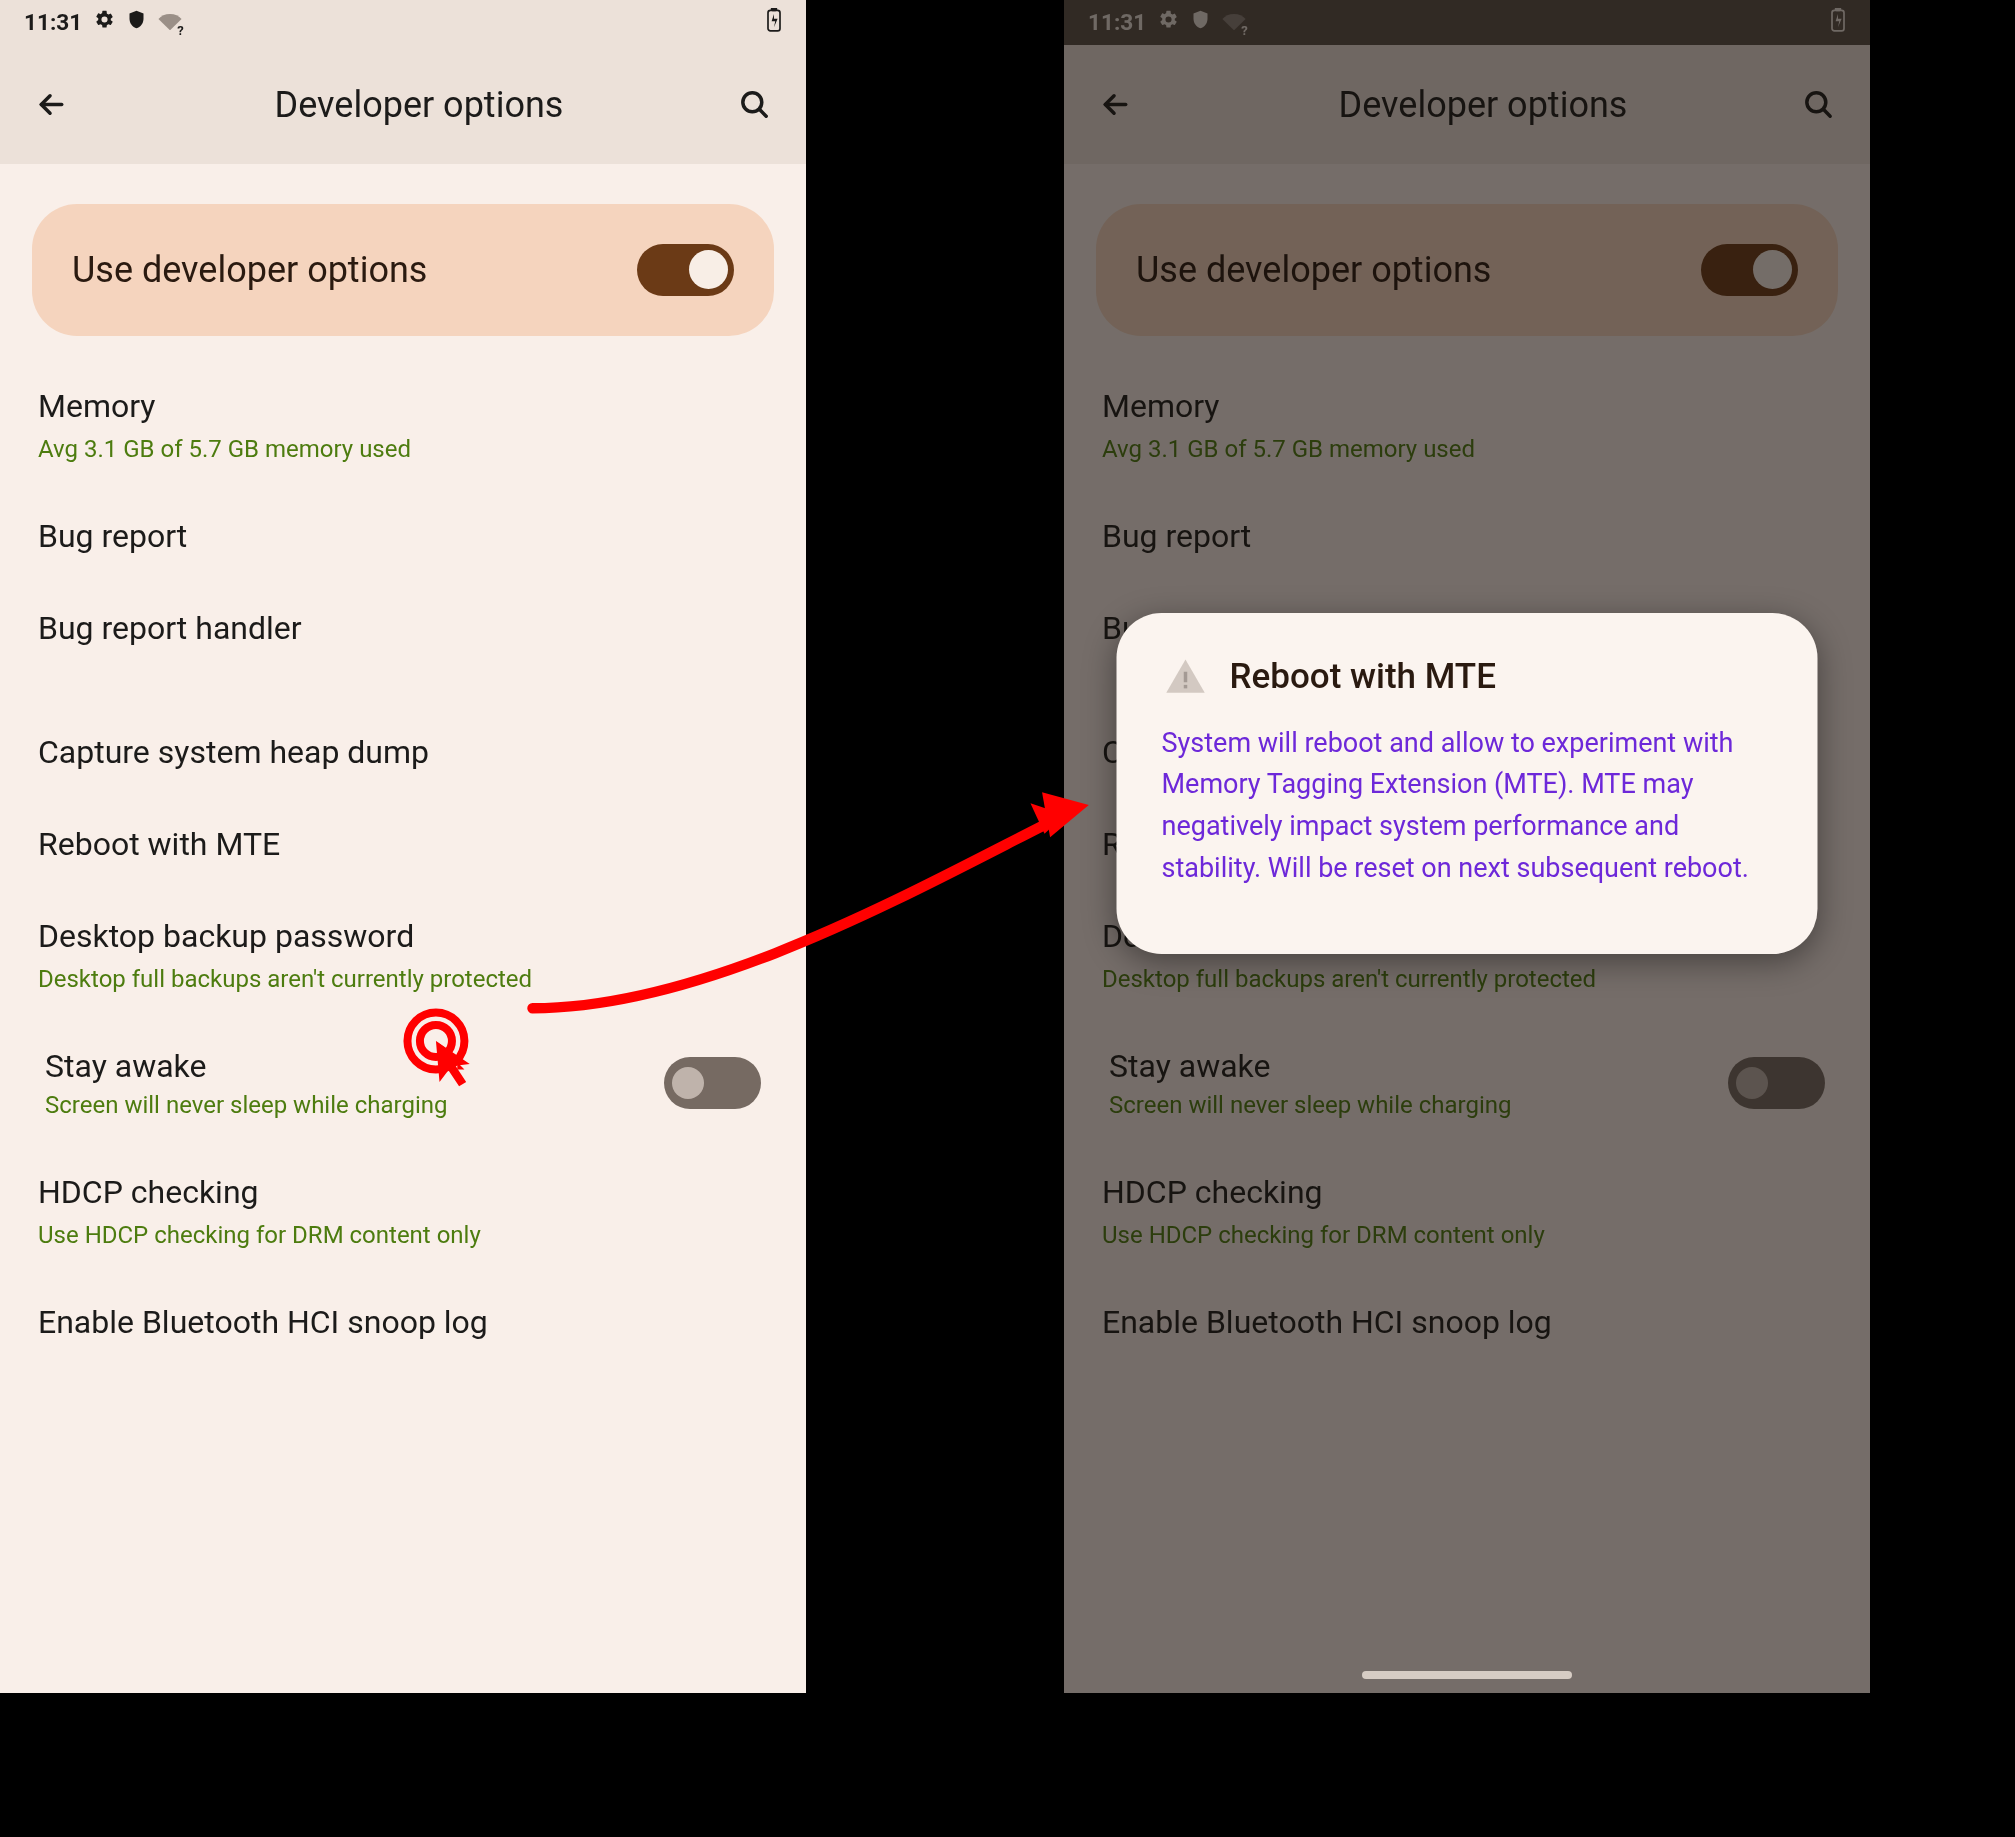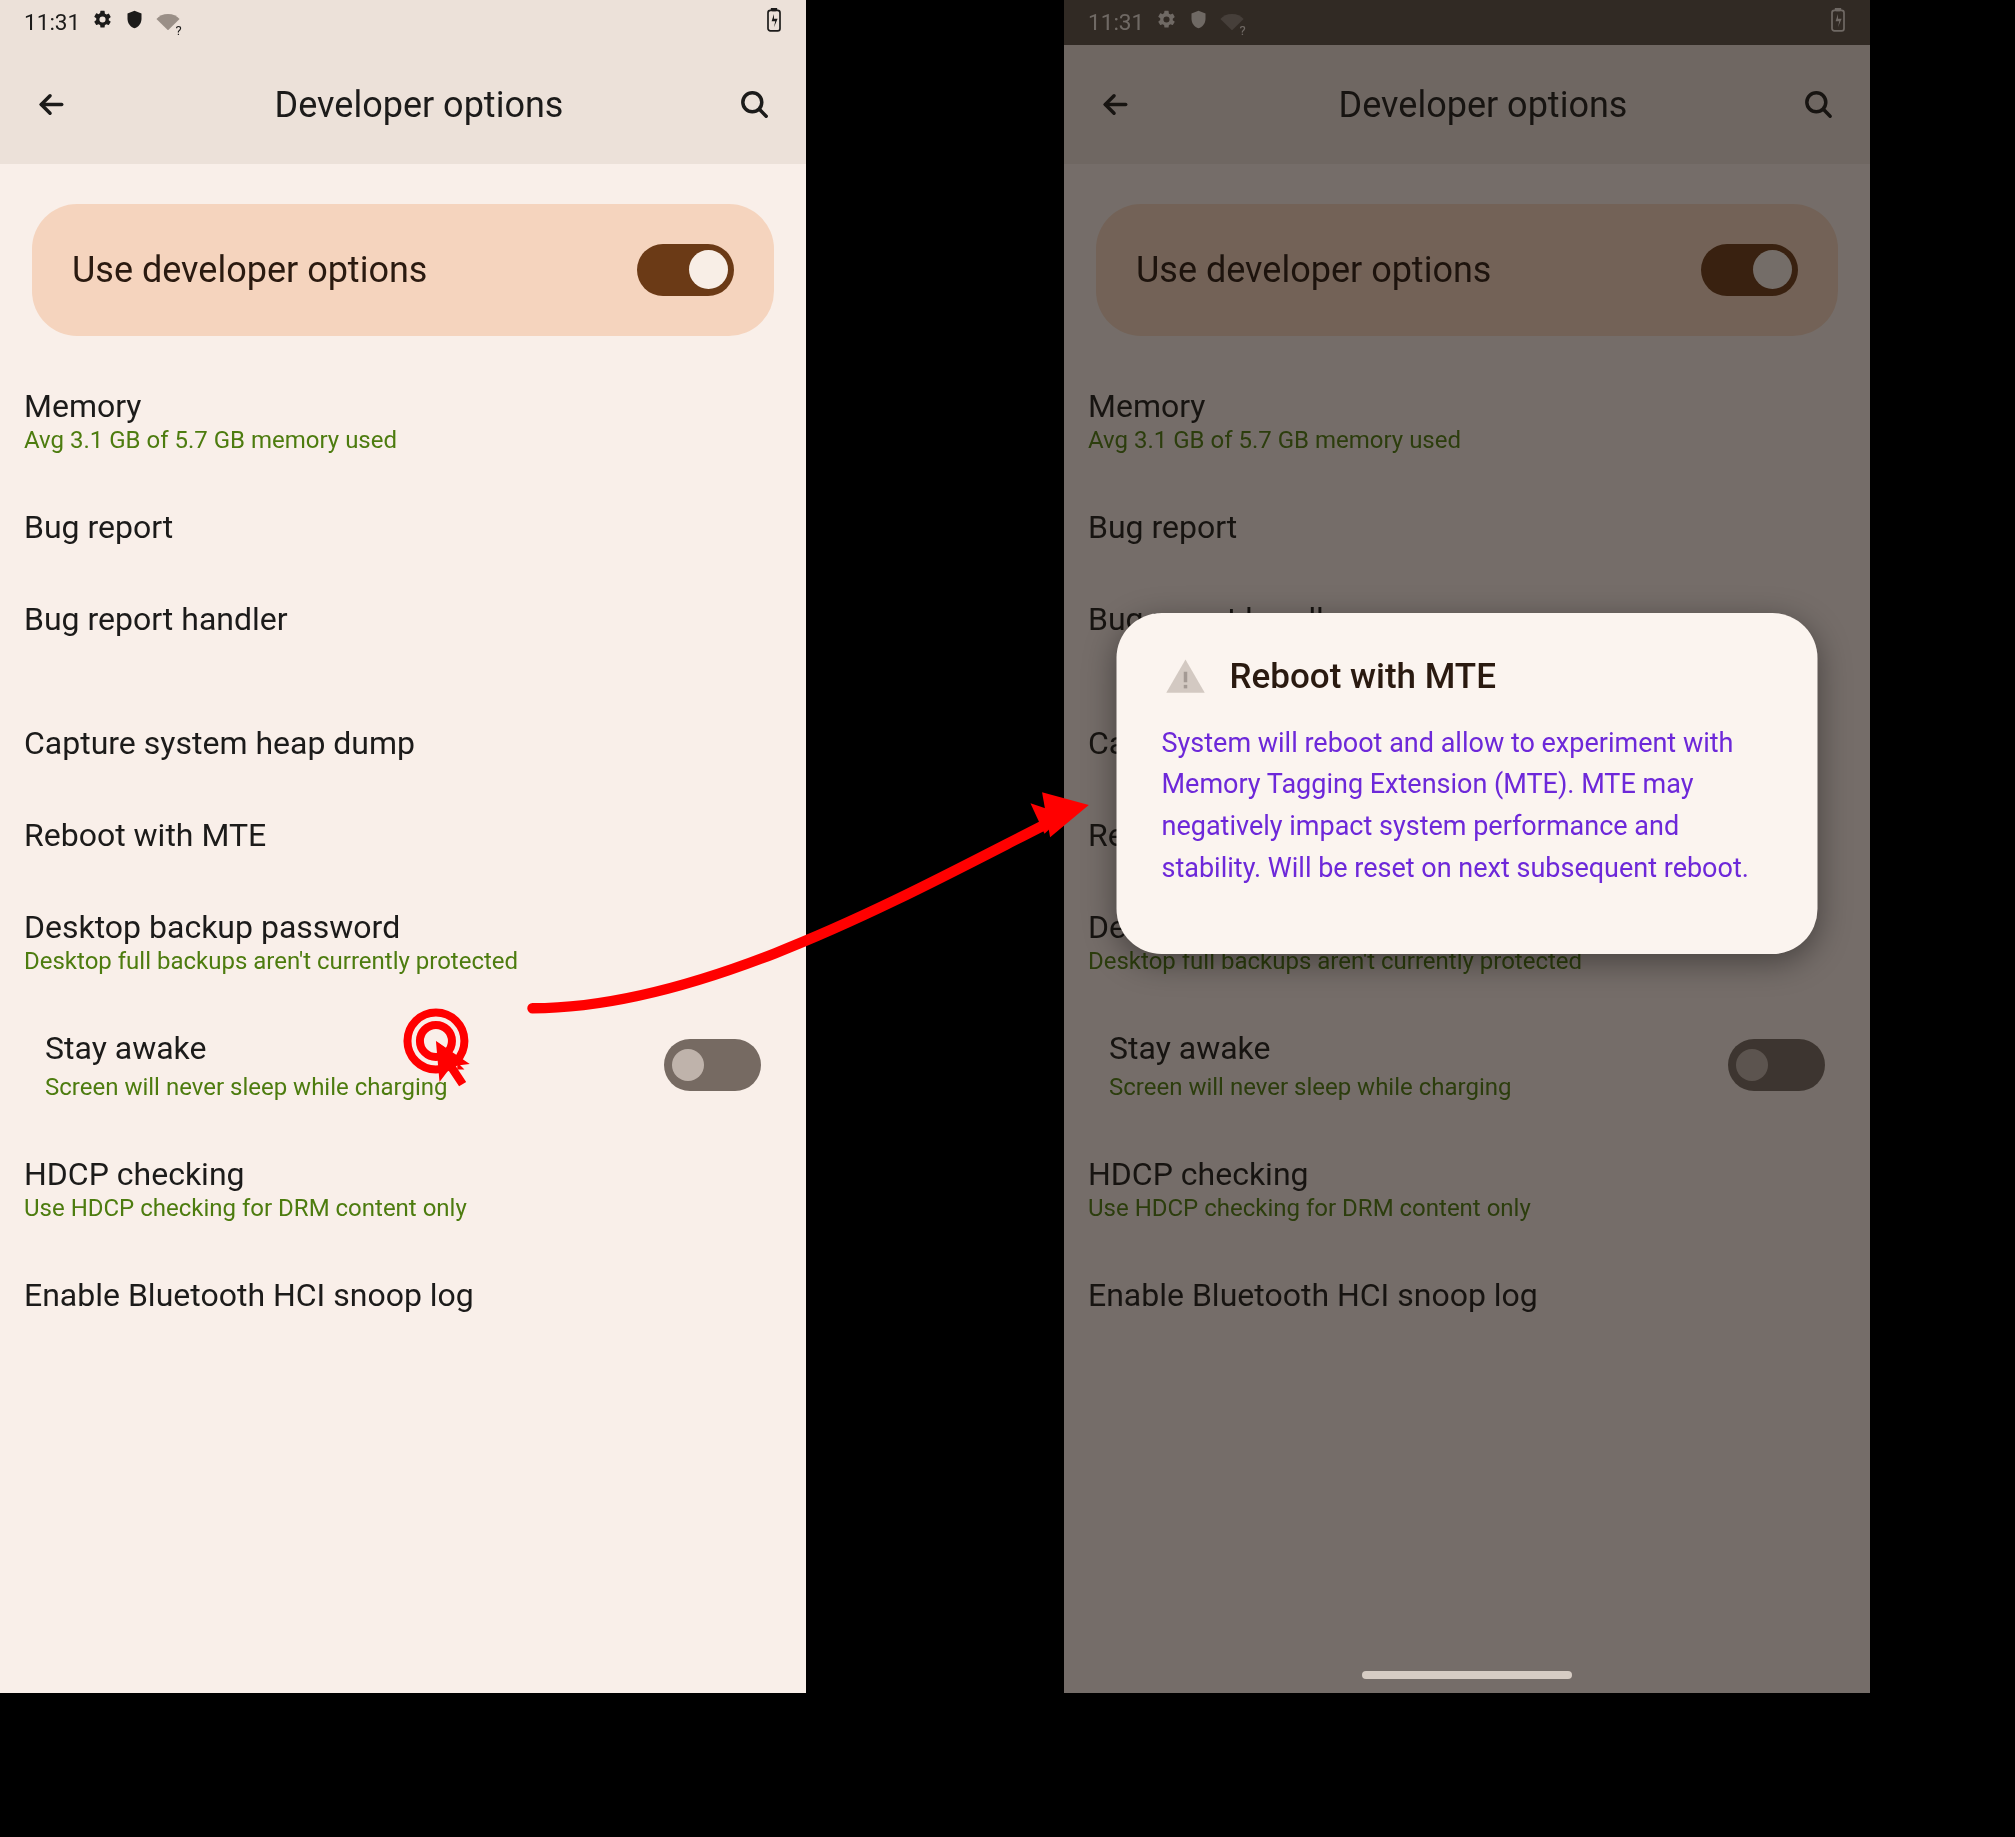--- a/index.html
+++ b/index.html
@@ -26,20 +26,21 @@
     position: relative;
   }
   .status-bar {
     height: 45px;
     display: flex;
     align-items: center;
     padding: 0 24px;
     font-size: 22.6px;
     color: #1c1b1a;
     background: #ece1d9;
+    font-weight: bold;
   }
   .status-left { display:flex; align-items:center; gap:11.3px; }
   .status-right { margin-left:auto; display:flex; align-items:center; gap:9.7px; }
   .app-bar {
     background: #ece1d9;
     height: 119px;
     display: flex;
     align-items: center;
     padding: 0 19.3px;
   }
@@ -93,24 +94,24 @@
   .switch.off { background:#766a62; }
   .switch.off::after {
     content:"";
     position:absolute;
     left:8px; top:9.7px;
     width:32px; height:32px;
     border-radius:50%;
     background:#bfb3ab;
   }
   .setting-item {
-    padding: 27px 24px;
+    padding: 27px 38px;
     display:flex;
     flex-direction:column;
-    gap:1px;
+    gap:10px;
   }
   .setting-title {
     font-size: 32px;
     color:#1c1b1a;
     font-weight:400;
   }
   .setting-subtitle {
     font-size: 24px;
     color:#4d7c0f;
     font-weight:400;

